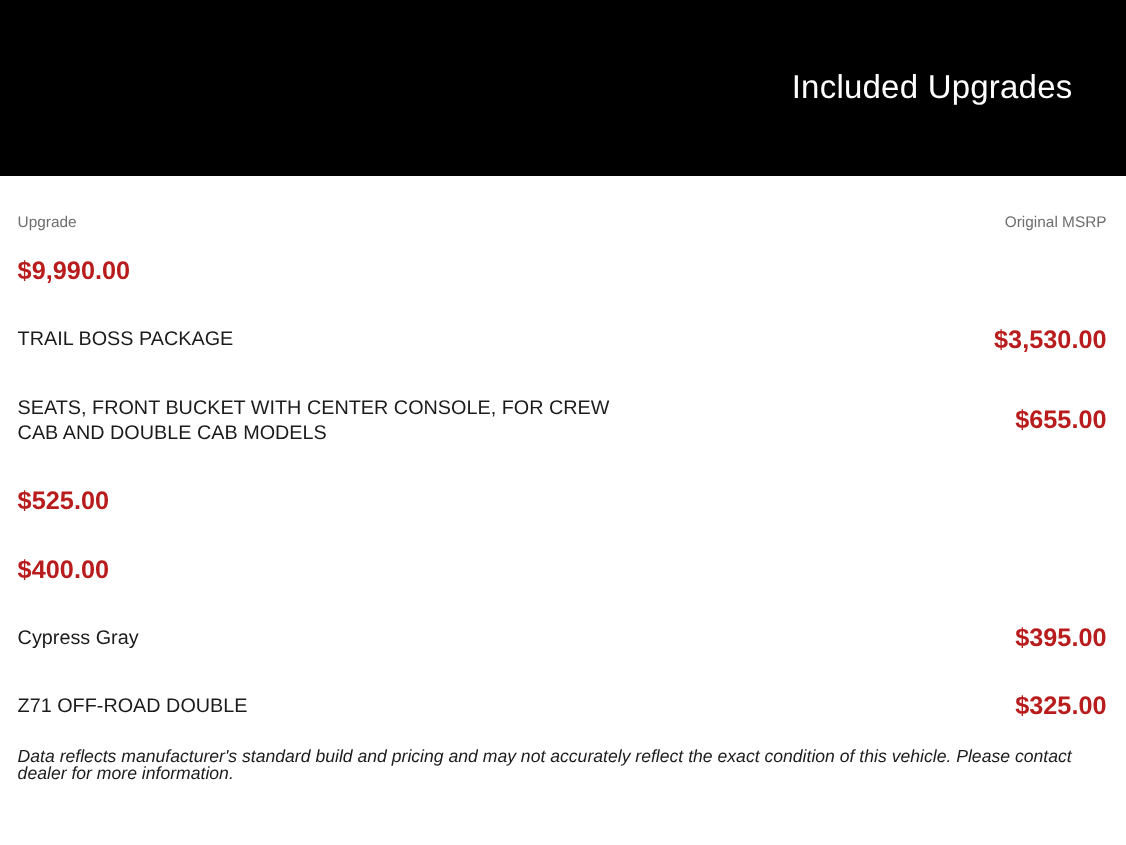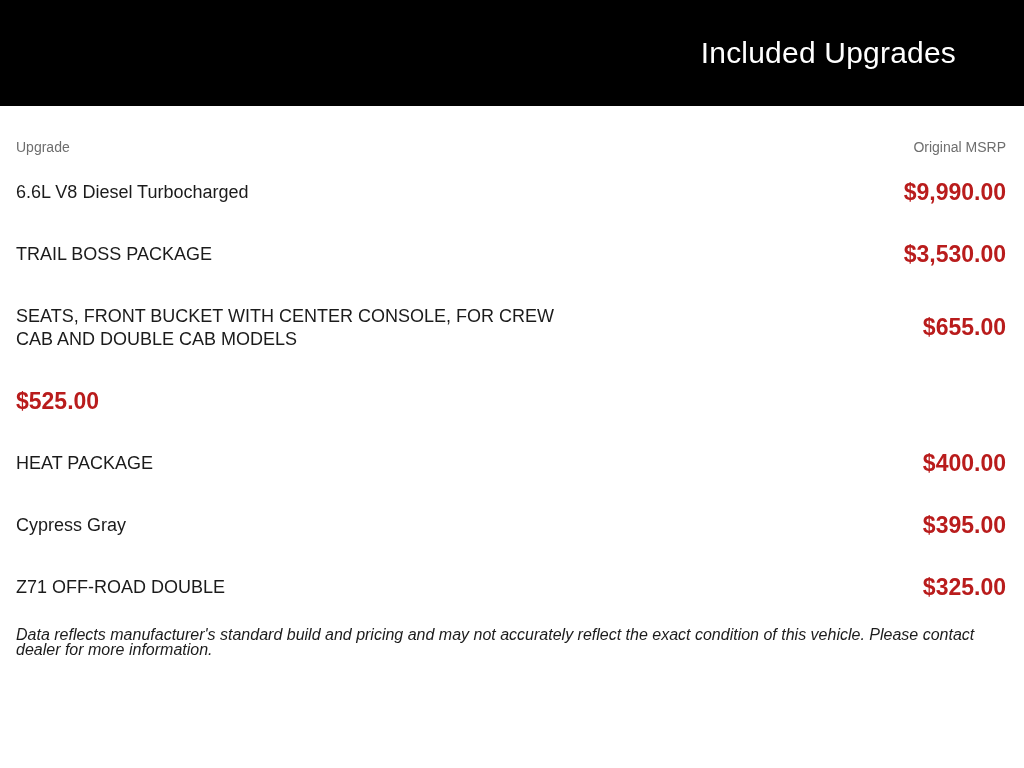--- a/index.html
+++ b/index.html
@@ -7,26 +7,26 @@
     padding: 0;
     background: #ffffff;
   }
   body {
     width: 1024px;
     height: 768px;
     font-family: "Liberation Sans", sans-serif;
     overflow: hidden;
   }
   .header-bar {
-    height: 106px;
+    height: 160px;
     background: #000000;
     display: flex;
     align-items: center;
     justify-content: flex-end;
-    padding-right: 68px;
+    padding-right: 49px;
     box-sizing: border-box;
   }
   .page-title {
     color: #ffffff;
     font-size: 30px;
     font-weight: 400;
     letter-spacing: 0.2px;
     line-height: 1;
   }
   .content {
@@ -81,36 +81,34 @@
 </div>
 
 <div class="content">
   <div class="column-headers">
     <span>Upgrade</span>
     <span>Original MSRP</span>
   </div>
 
   <div class="rows" id="rows-container">
       <div class="upgrade-row">
-        <div class="upgrade-name">6.6L V8 Diesel Turbocharged</div>
         <div class="upgrade-price">$9,990.00</div>
       </div>
       <div class="upgrade-row">
         <div class="upgrade-name">TRAIL BOSS PACKAGE</div>
         <div class="upgrade-price">$3,530.00</div>
       </div>
       <div class="upgrade-row">
         <div class="upgrade-name">SEATS, FRONT BUCKET WITH CENTER CONSOLE, FOR CREW CAB AND DOUBLE CAB MODELS</div>
         <div class="upgrade-price">$655.00</div>
       </div>
       <div class="upgrade-row">
         <div class="upgrade-price">$525.00</div>
       </div>
       <div class="upgrade-row">
-        <div class="upgrade-name">HEAT PACKAGE</div>
         <div class="upgrade-price">$400.00</div>
       </div>
       <div class="upgrade-row">
         <div class="upgrade-name">Cypress Gray</div>
         <div class="upgrade-price">$395.00</div>
       </div>
       <div class="upgrade-row">
         <div class="upgrade-name">Z71 OFF-ROAD DOUBLE</div>
         <div class="upgrade-price">$325.00</div>
       </div>

